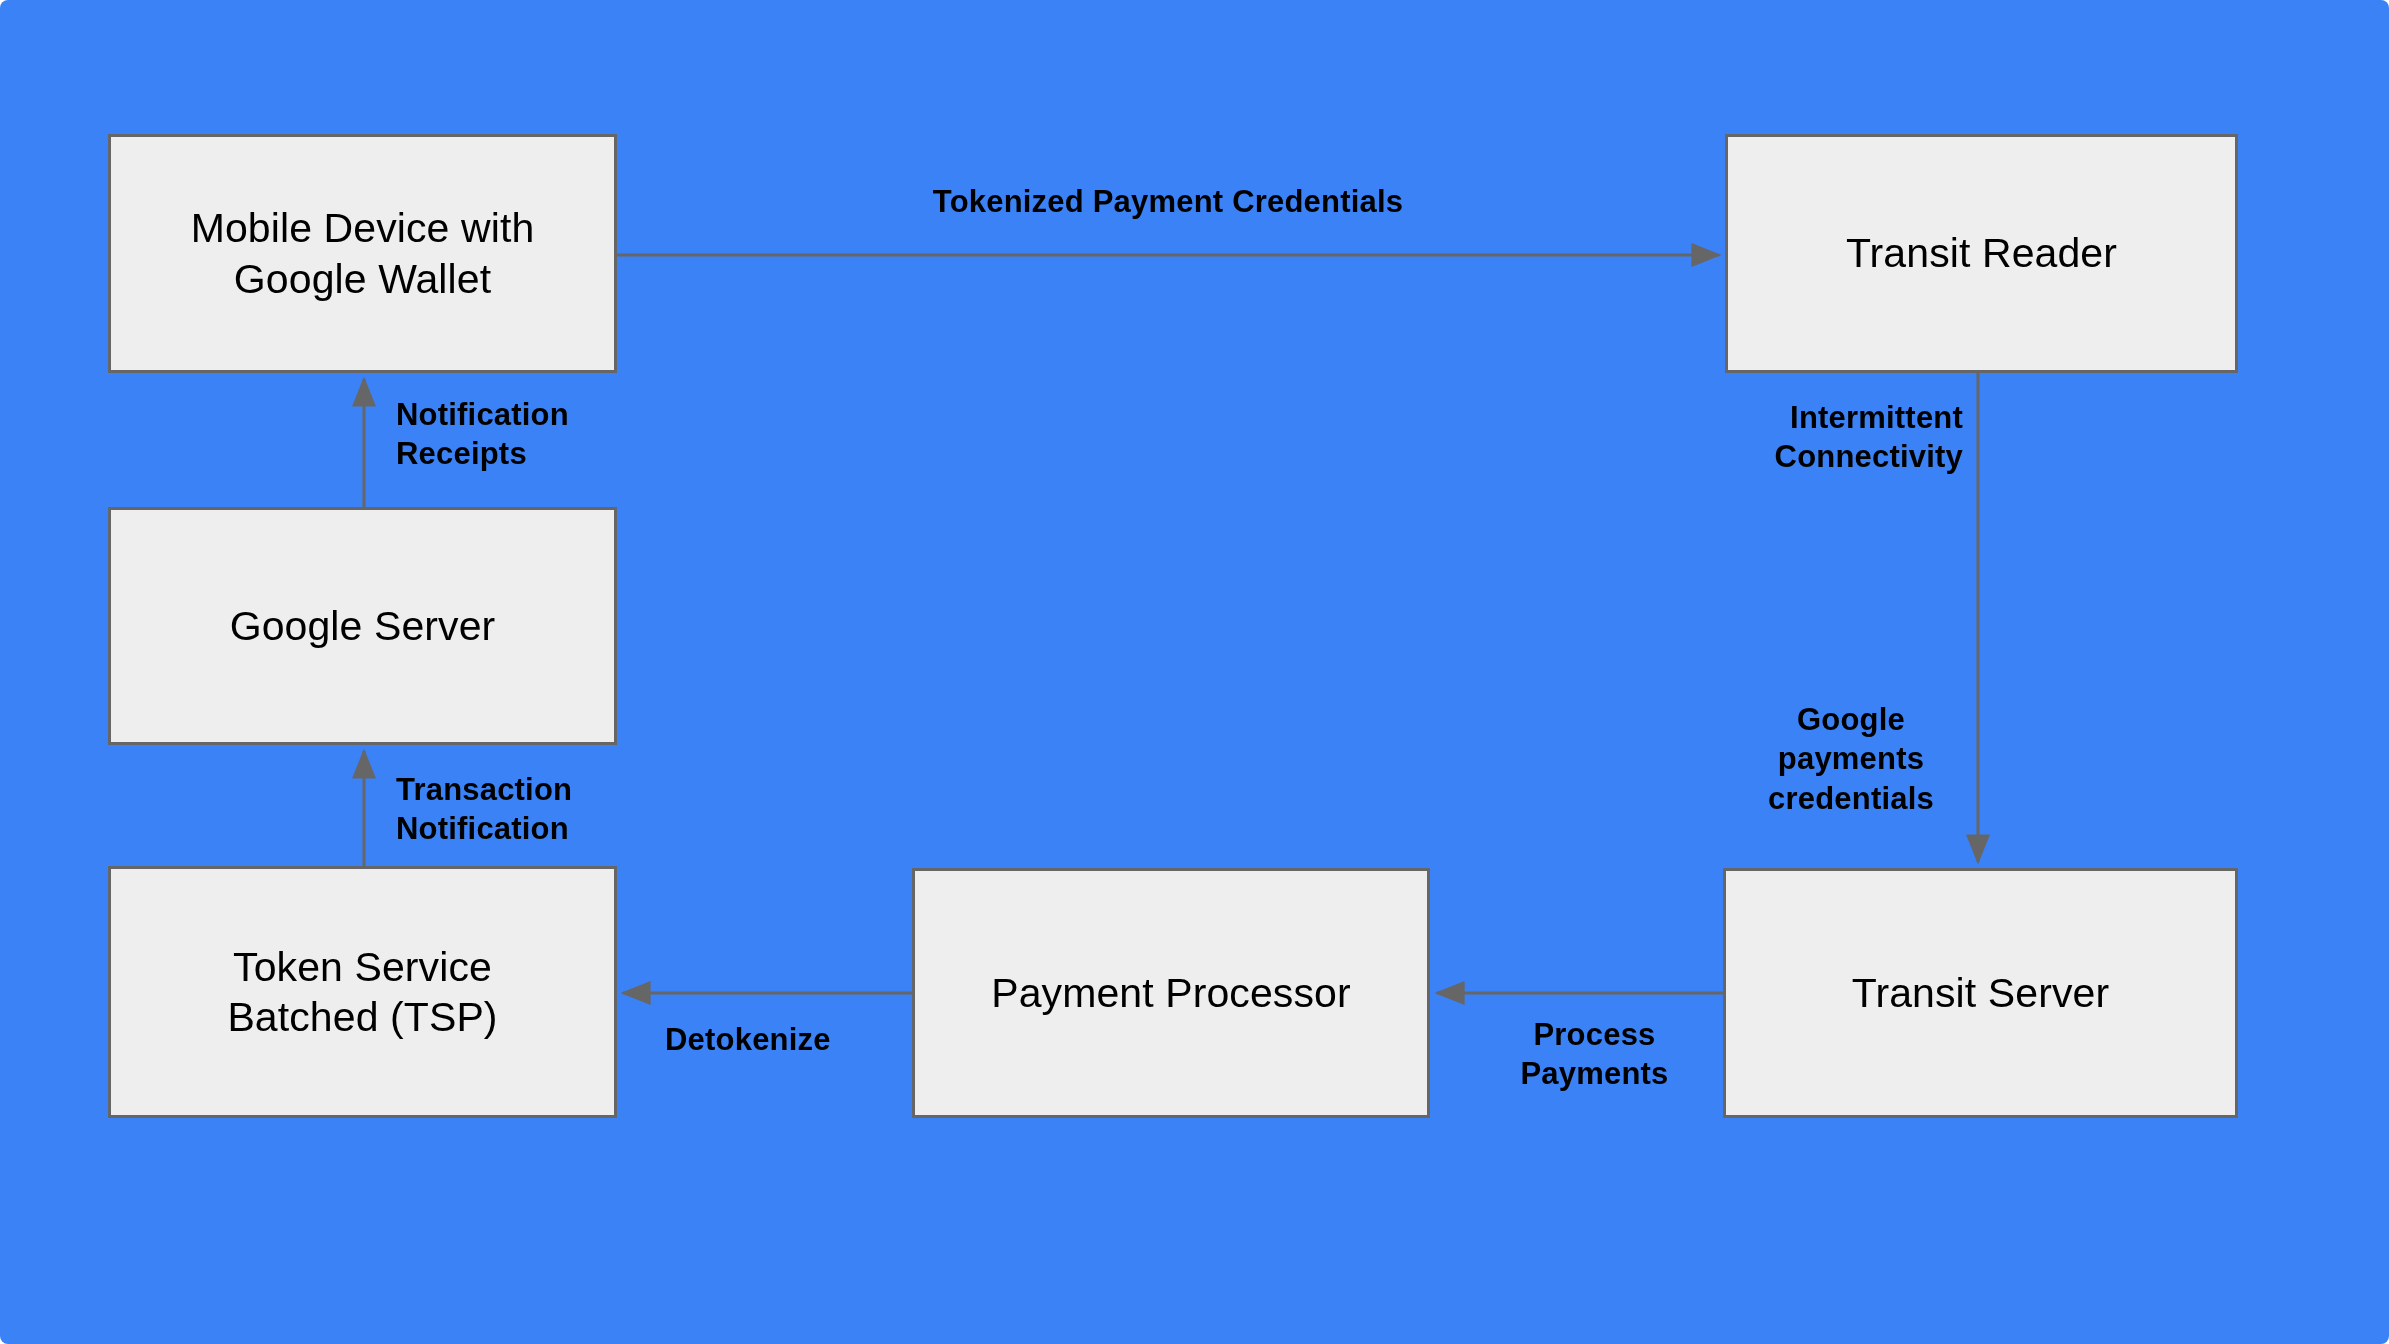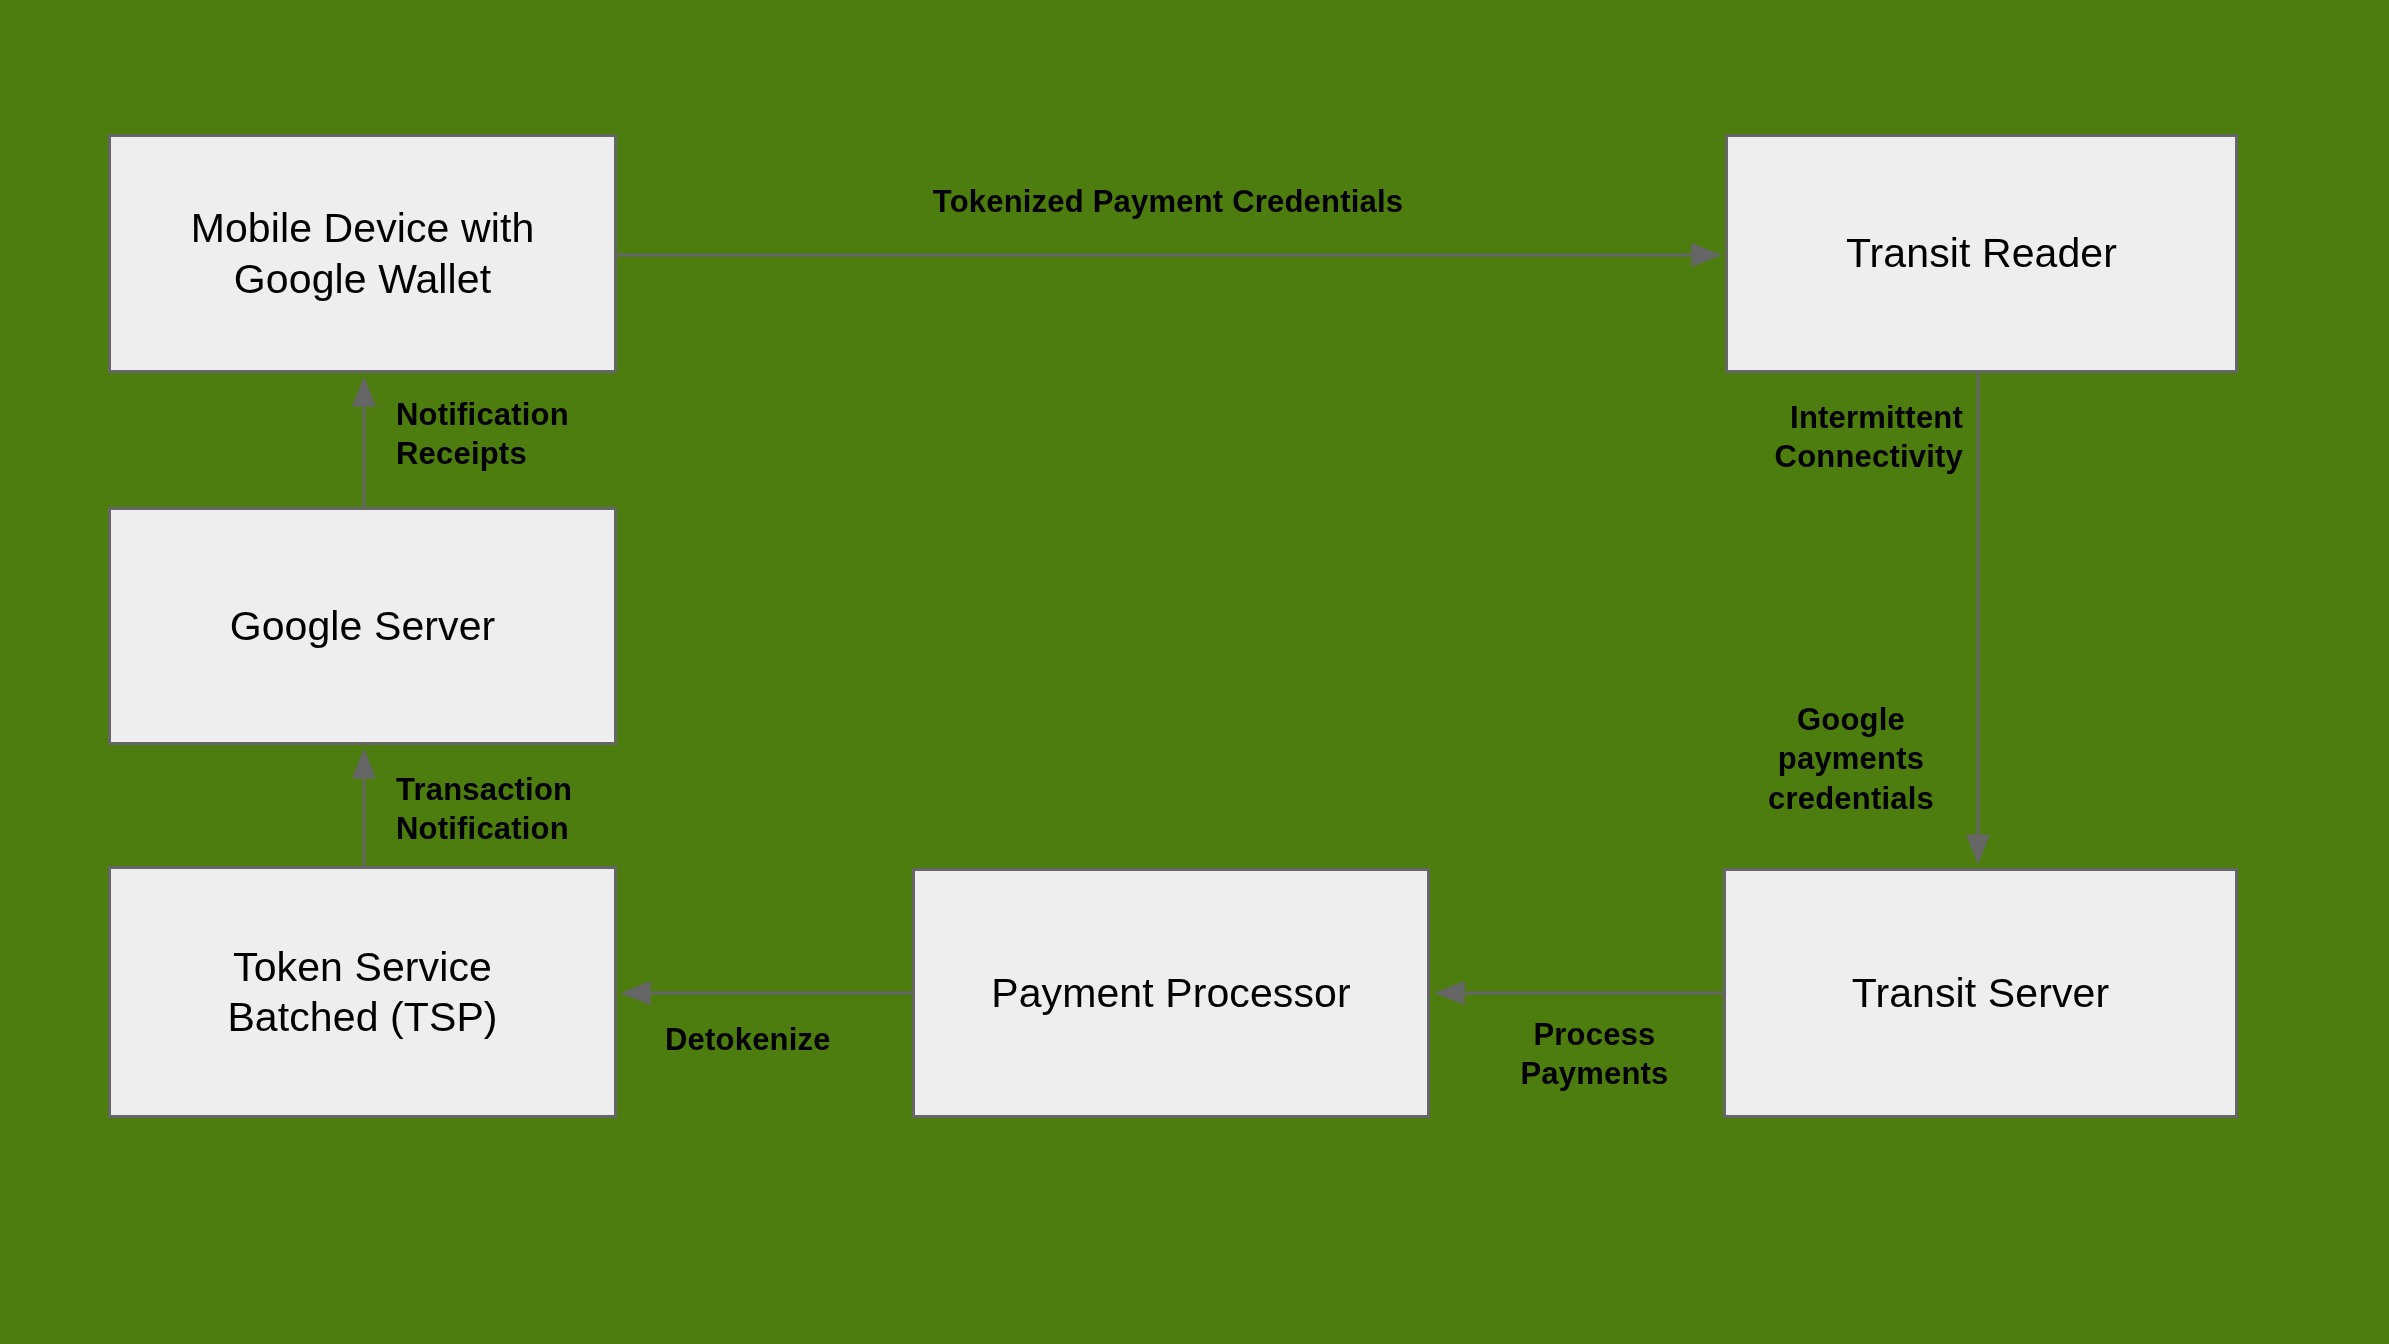--- a/index.html
+++ b/index.html
@@ -7,22 +7,23 @@
     padding: 0;
     background: #ffffff;
   }
   body {
     font-family: "Liberation Sans", sans-serif;
   }
   #canvas {
     position: relative;
     width: 2389px;
     height: 1344px;
-    background: #4d7c0f;
+    background: #3b82f6;
     overflow: hidden;
+    border-radius: 8px;
   }
   .node {
     position: absolute;
     box-sizing: border-box;
     background: #eeeeee;
     border: 3px solid #666666;
     display: flex;
     align-items: center;
     justify-content: center;
     text-align: center;

